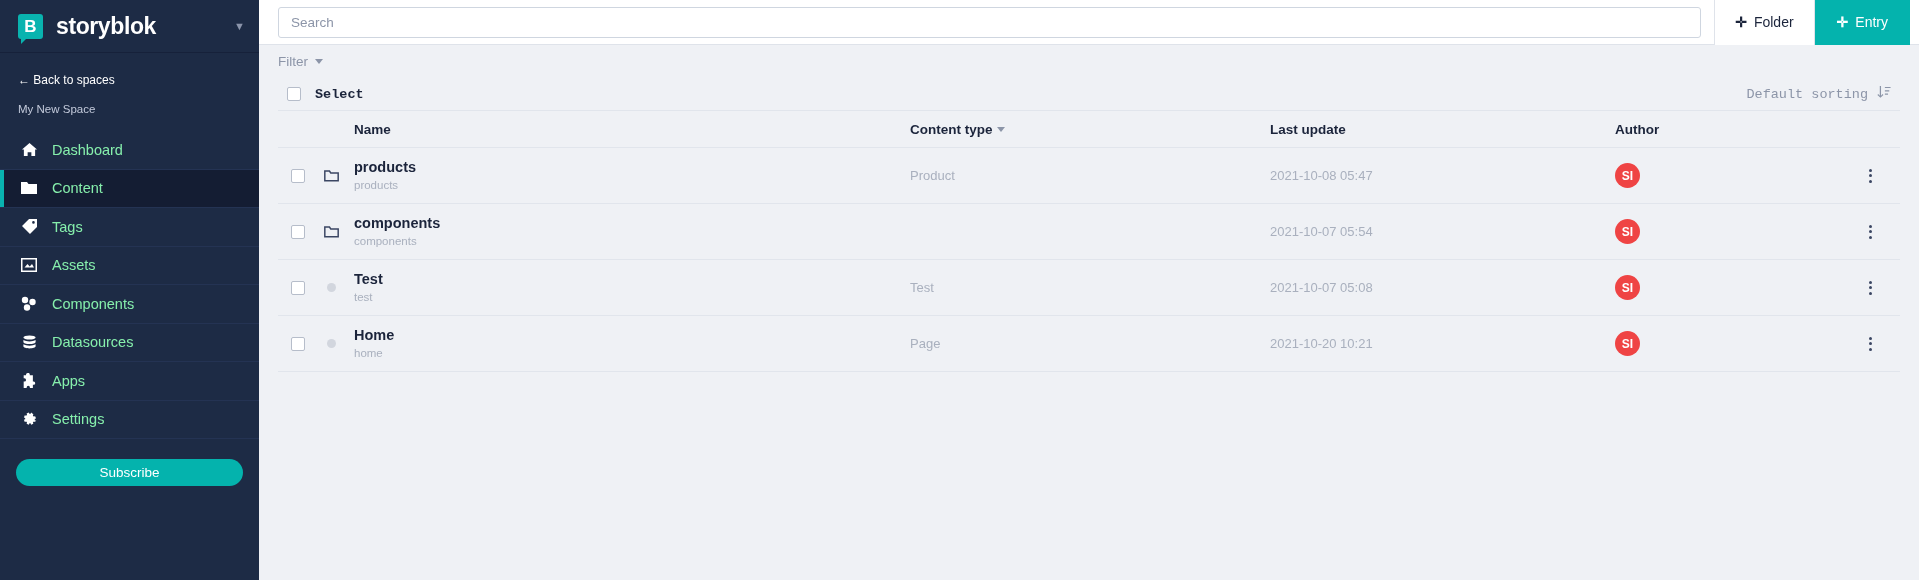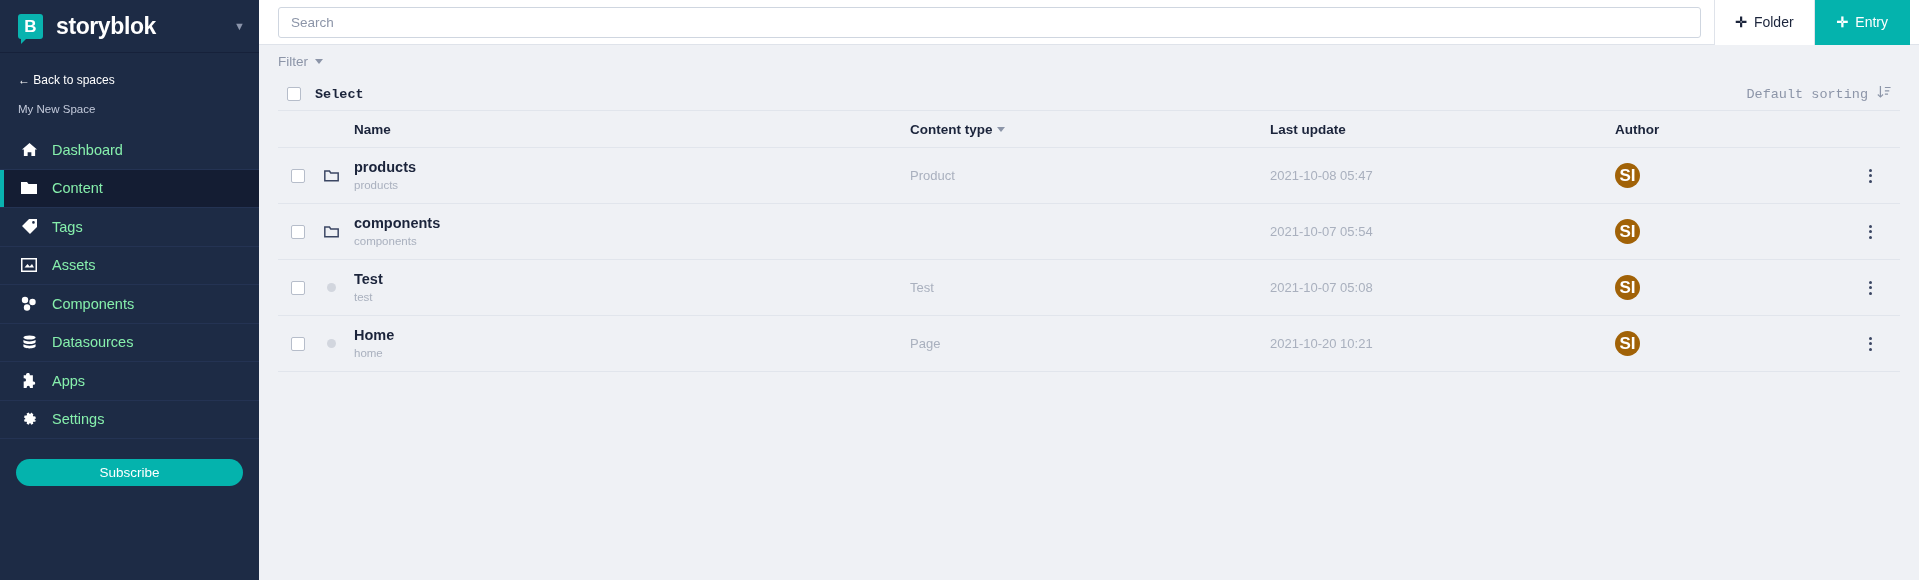--- a/index.html
+++ b/index.html
@@ -188,22 +188,22 @@
   .item-slug { font-size: 11.5px; color: #a9b0be; line-height: 1.35; }
   .cell-muted { font-size: 13px; color: #a9b0be; }
 
   .folder-ico svg { fill: none; stroke: #3b4663; stroke-width: 1.6; }
   .dot-status {
     width: 9px; height: 9px; border-radius: 50%;
     background: #d2d6de;
   }
   .avatar {
     width: 25px; height: 25px; border-radius: 50%;
-    background: #a16207; color: #fff;
-    font-size: 17px; font-weight: bold;
+    background: #ef4444; color: #fff;
+    font-size: 12px; font-weight: bold;
     display: flex; align-items: center; justify-content: center;
   }
   .kebab {
     display: flex; flex-direction: column; gap: 2.5px;
     cursor: pointer; padding: 5px;
   }
   .kebab span {
     width: 3px; height: 3px; border-radius: 50%;
     background: #3b4663; display: block;
   }

